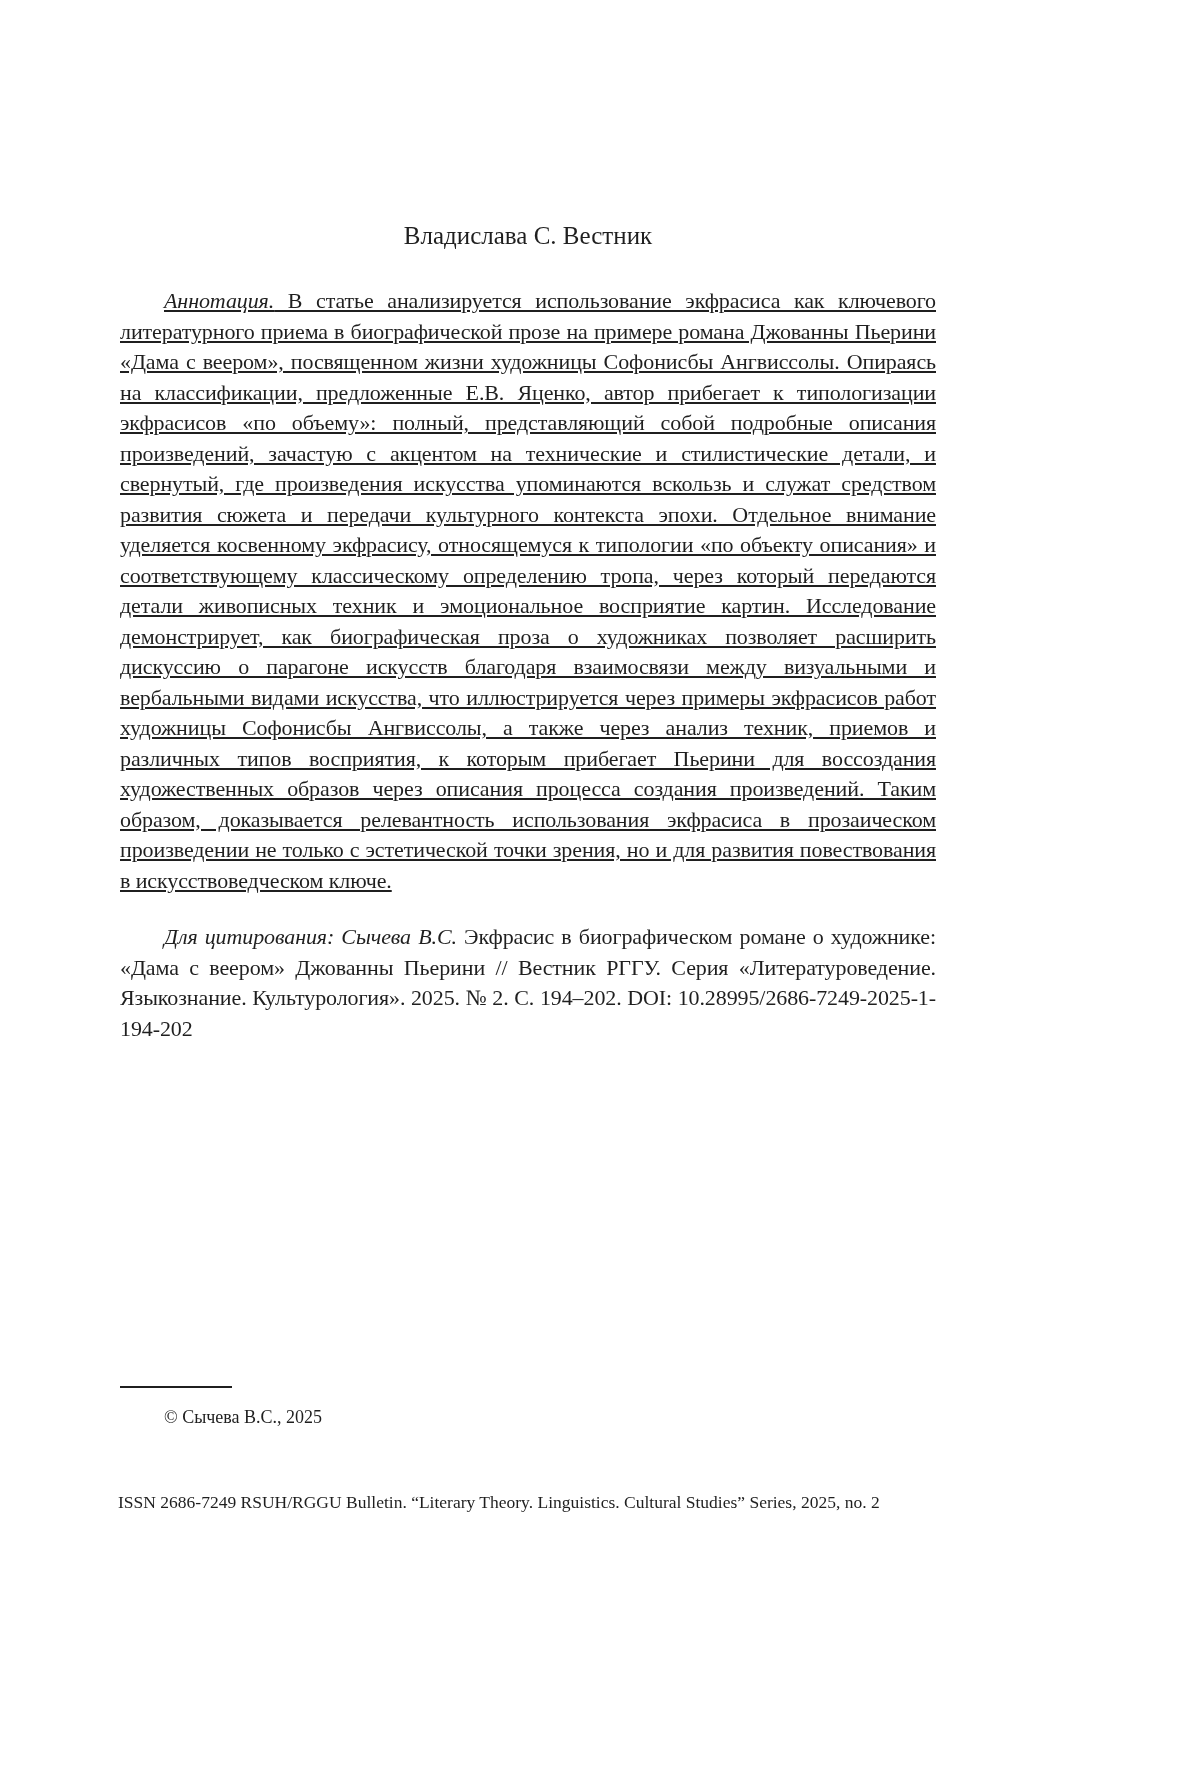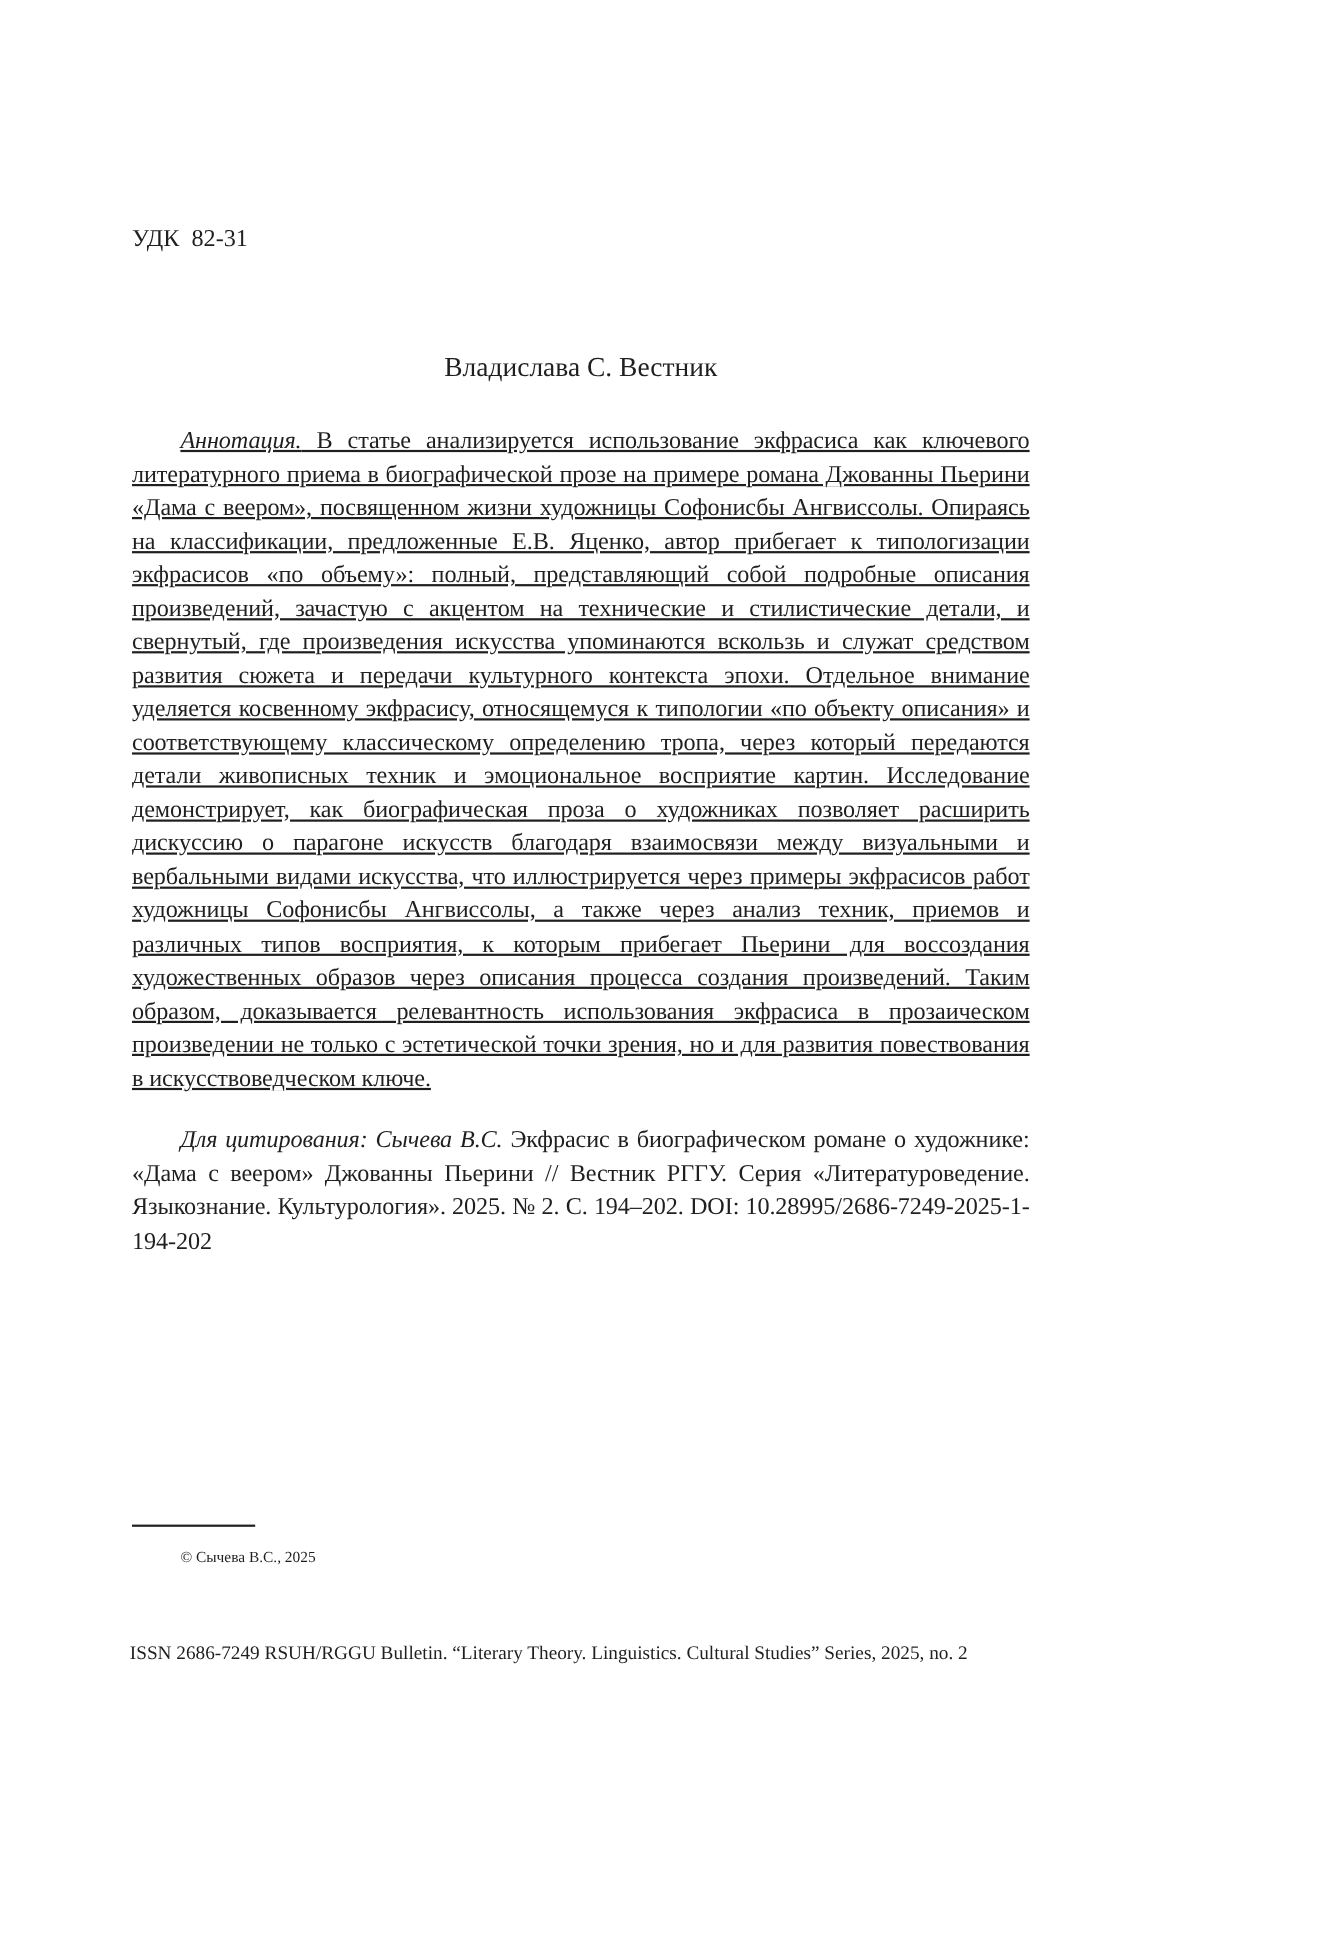--- a/index.html
+++ b/index.html
@@ -66,41 +66,40 @@
     top: 1386px;
     width: 112px;
     height: 0;
     border-top: 2px solid #1f1f1f;
   }
   .copyright {
     position: absolute;
     left: 120px;
     top: 1402px;
     width: 816px;
-    font-size: 14px;
+    font-size: 18px;
     line-height: 30px;
     text-indent: 44px;
   }
   .footer {
     position: absolute;
     left: 118px;
     top: 1490px;
     width: 830px;
     font-size: 17.5px;
     line-height: 24px;
     white-space: nowrap;
   }
 </style>
 </head>
 <body>
 
 <div class="content">
 
   <div class="meta">
-    <div>УДК  82-31</div>
   </div>
 
 
   <div class="author">Владислава С. Вестник</div>
 
 
   <div class="abstract-block">
     <p class="body-par"><i>Аннотация.</i><span> В статье анализируется использование экфрасиса как ключевого литературного приема в биографической прозе на примере романа Джованны Пьерини «Дама с веером», посвященном жизни художницы Софонисбы Ангвиссолы. Опираясь на классификации, предложенные Е.В. Яценко, автор прибегает к типологизации экфрасисов «по объему»: полный, представляющий собой подробные описания произведений, зачастую с акцентом на технические и стилистические детали, и свернутый, где произведения искусства упоминаются вскользь и служат средством развития сюжета и передачи культурного контекста эпохи. Отдельное внимание уделяется косвенному экфрасису, относящемуся к типологии «по объекту описания» и соответствующему классическому определению тропа, через который передаются детали живописных техник и эмоциональное восприятие картин. Исследование демонстрирует, как биографическая проза о художниках позволяет расширить дискуссию о парагоне искусств благодаря взаимосвязи между визуальными и вербальными видами искусства, что иллюстрируется через примеры экфрасисов работ художницы Софонисбы Ангвиссолы, а также через анализ техник, приемов и различных типов восприятия, к которым прибегает Пьерини для воссоздания художественных образов через описания процесса создания произведений. Таким образом, доказывается релевантность использования экфрасиса в прозаическом произведении не только с эстетической точки зрения, но и для развития повествования в искусствоведческом ключе.</span></p>
   </div>
 

